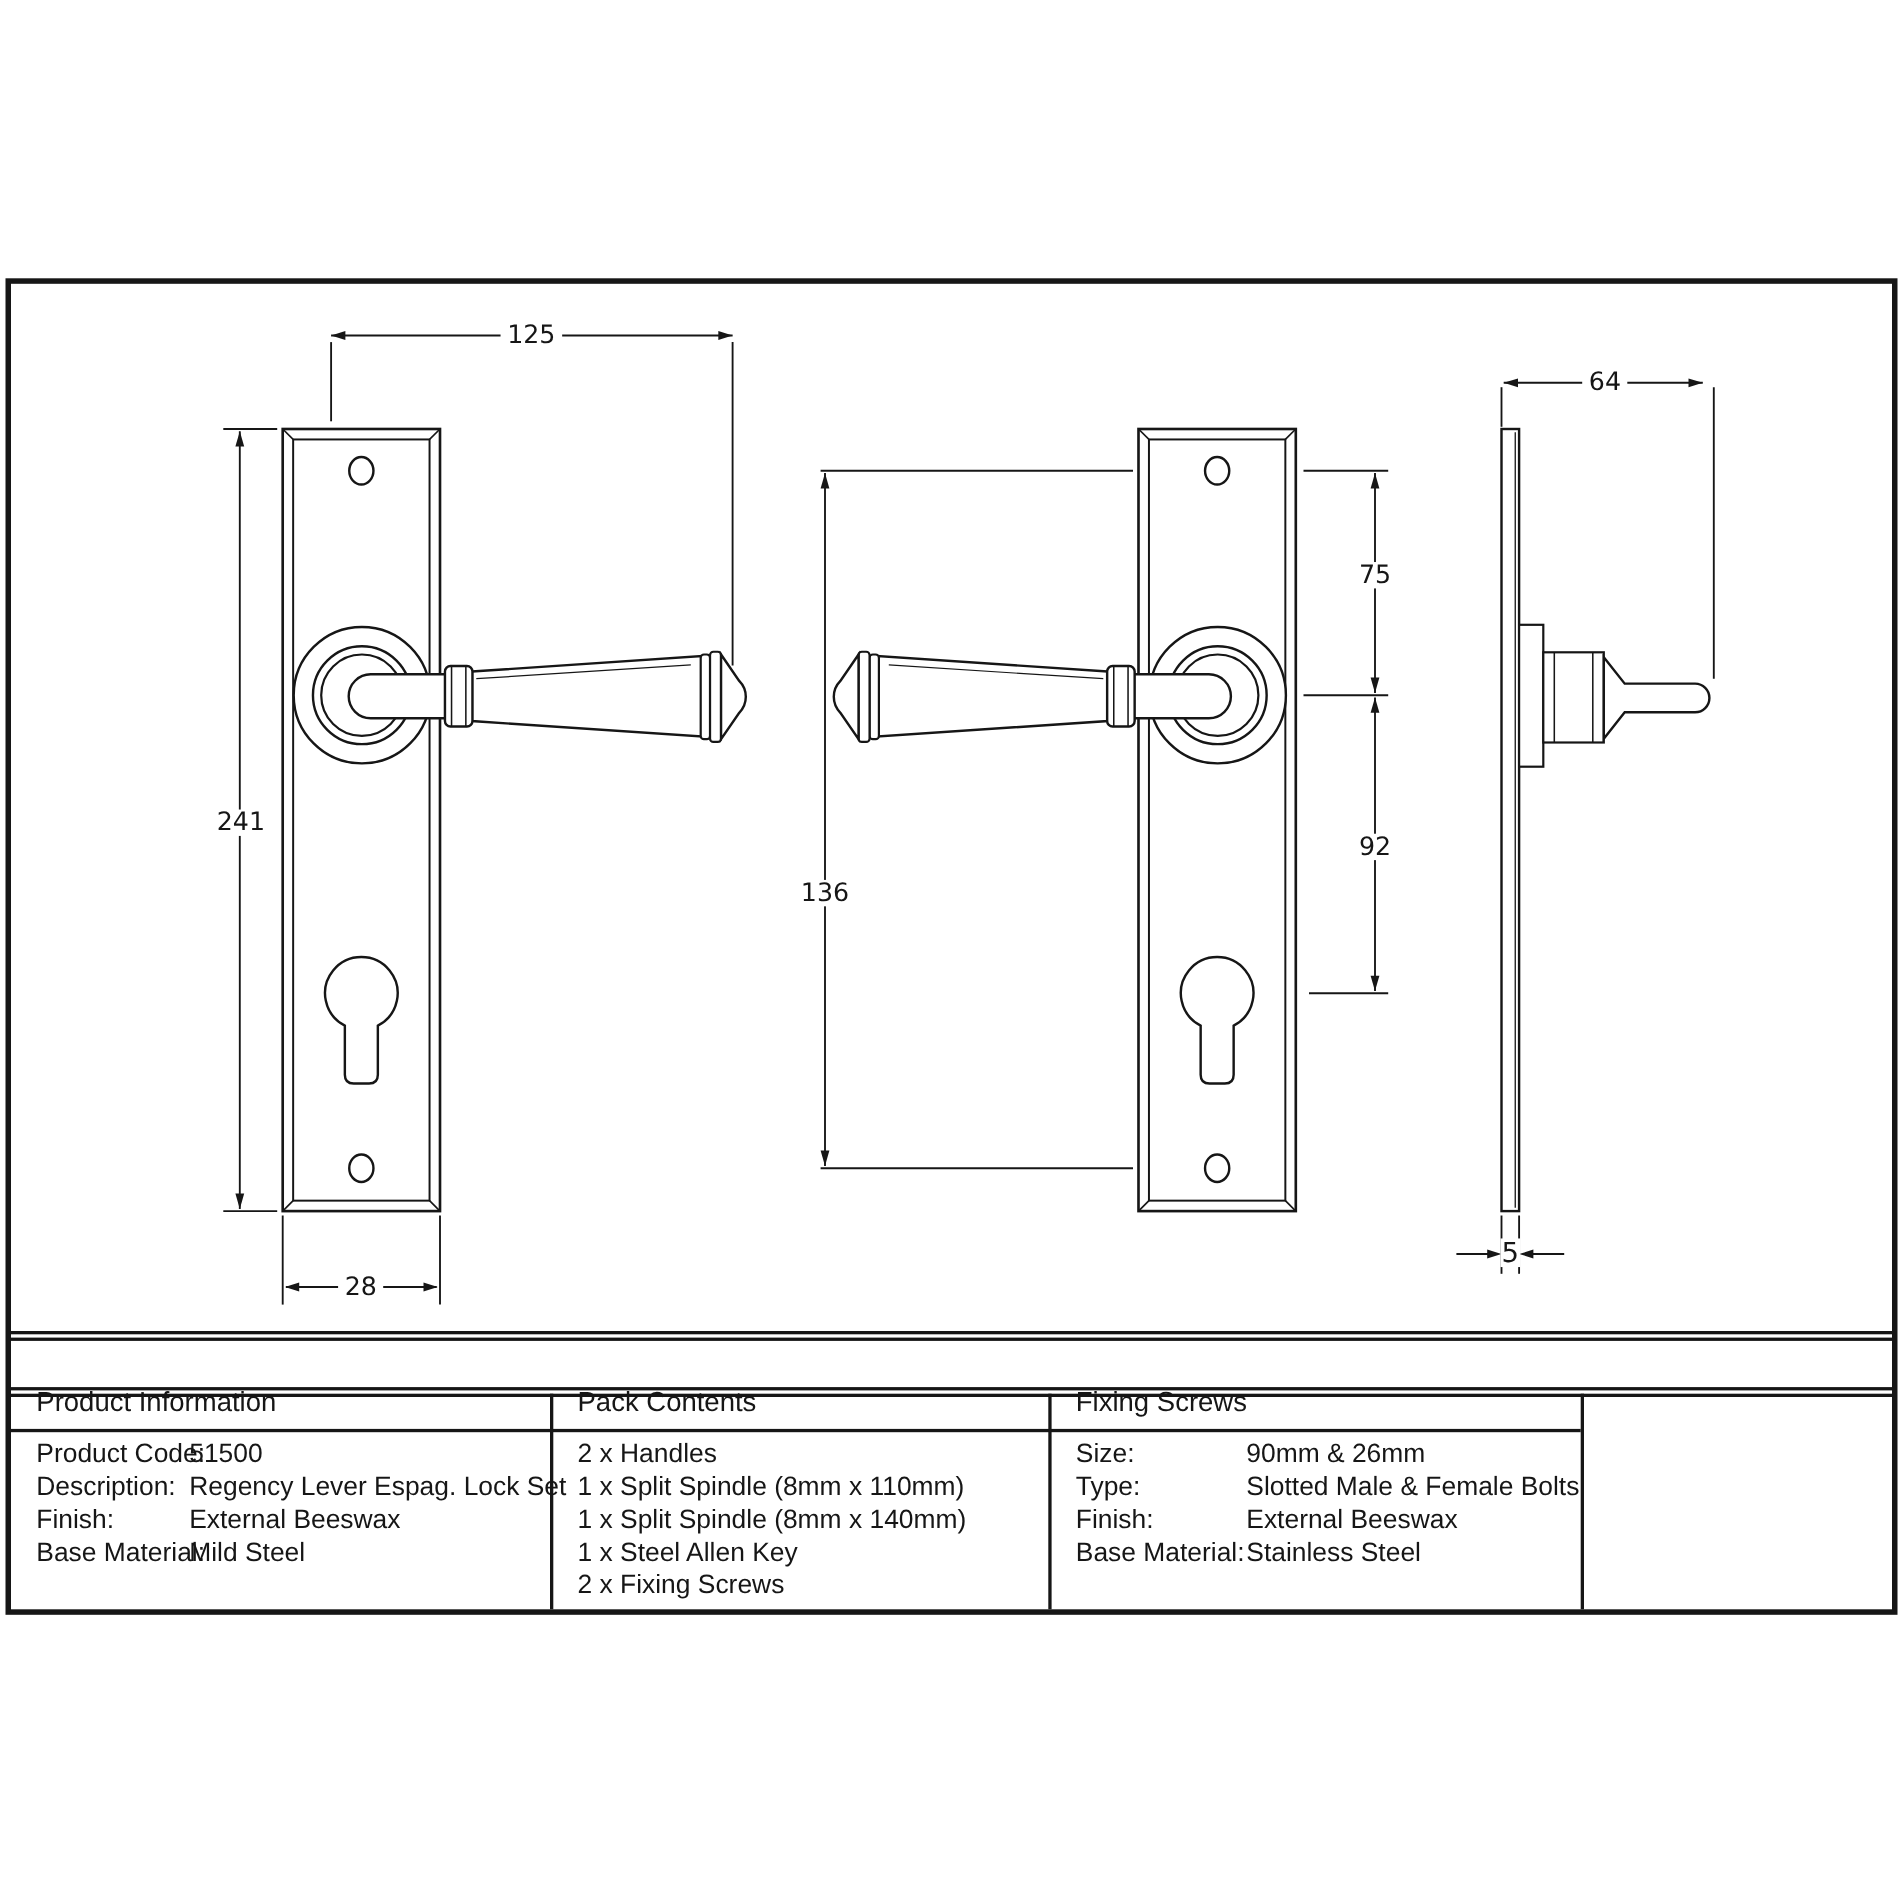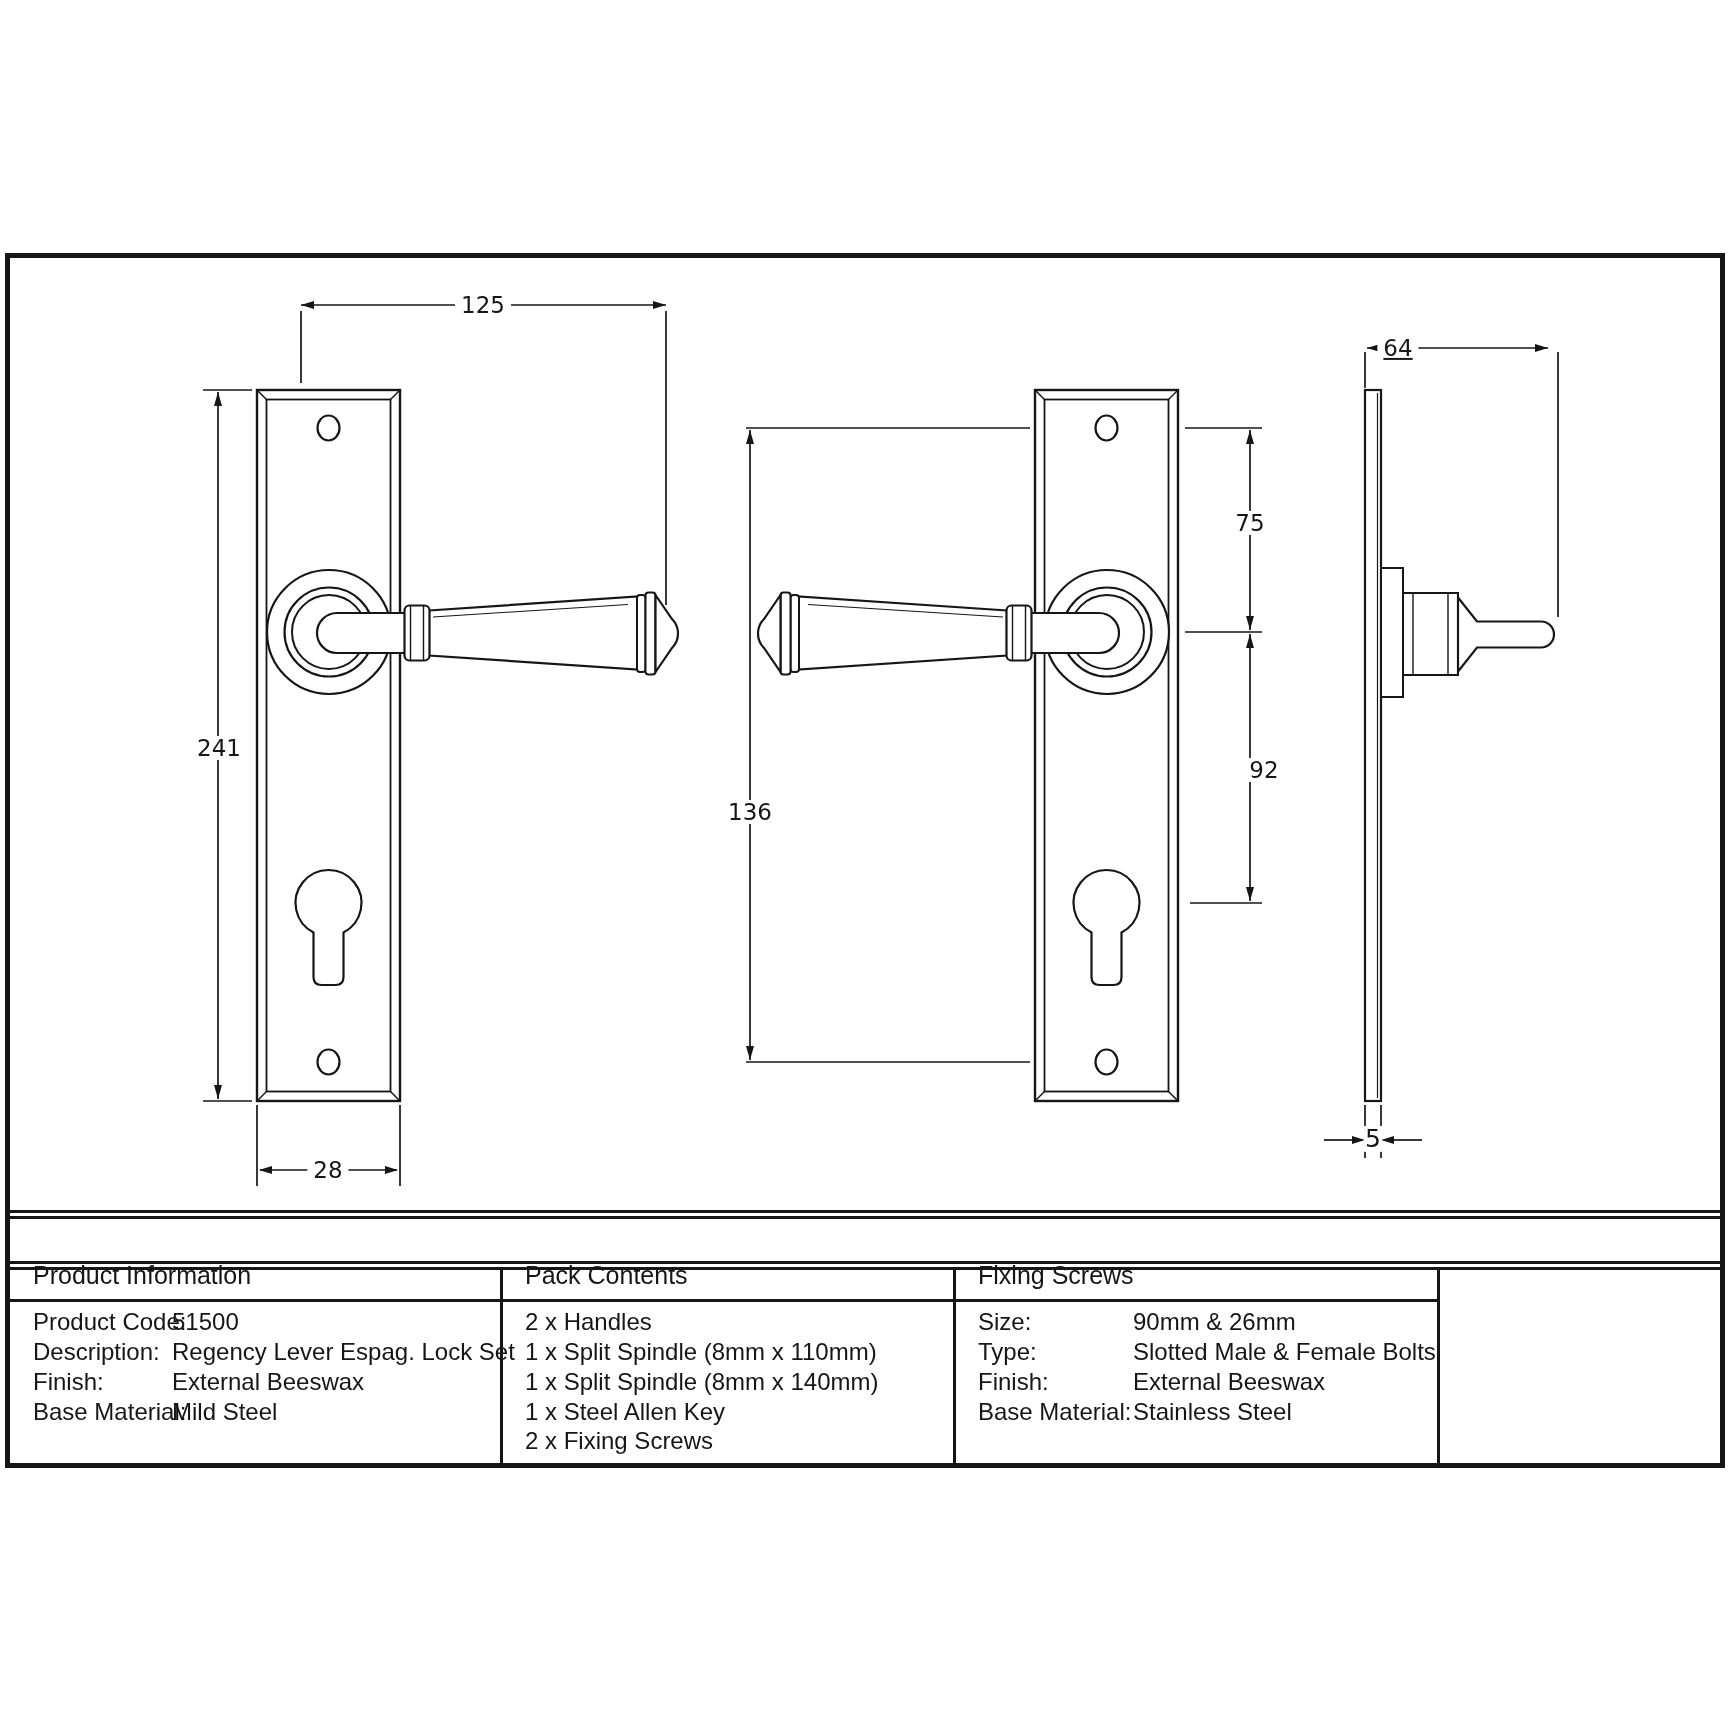--- a/index.html
+++ b/index.html
@@ -128,22 +128,22 @@
       <polygon points="1365,1140 1352,1136 1352,1144" fill="#161616" stroke="none"></polygon>
       <polygon points="1381,1140 1394,1136 1394,1144" fill="#161616" stroke="none"></polygon>
     </g>
   </svg>
 
   <span class="dim" style="left:483px;top:305px;">125</span>
   <span class="dim" style="left:219px;top:748px;">241</span>
   <span class="dim" style="left:328px;top:1170px;">28</span>
   <span class="dim" style="left:750px;top:812px;">136</span>
   <span class="dim" style="left:1250px;top:523px;">75</span>
-  <span class="dim" style="left:1250px;top:770px;margin-left:14px;">92</span>
-  <span class="dim" style="left:1398px;top:348px;text-decoration:underline;">64</span>
+  <span class="dim" style="left:1250px;top:770px;">92</span>
+  <span class="dim" style="left:1459px;top:348px;">64</span>
   <span class="dim small" style="left:1373px;top:1139px;">5</span>
 
   <div class="hline" style="left:10px;top:1210px;width:1710px;"></div>
   <div class="hline" style="left:10px;top:1216px;width:1710px;"></div>
   <div class="hline" style="left:10px;top:1261px;width:1710px;"></div>
   <div class="hline" style="left:10px;top:1267px;width:1710px;"></div>
   <div class="hline" style="left:10px;top:1299px;width:1427px;"></div>
   <div class="vline" style="left:500px;top:1267px;height:196px;"></div>
   <div class="vline" style="left:953px;top:1267px;height:196px;"></div>
   <div class="vline" style="left:1437px;top:1267px;height:196px;"></div>

